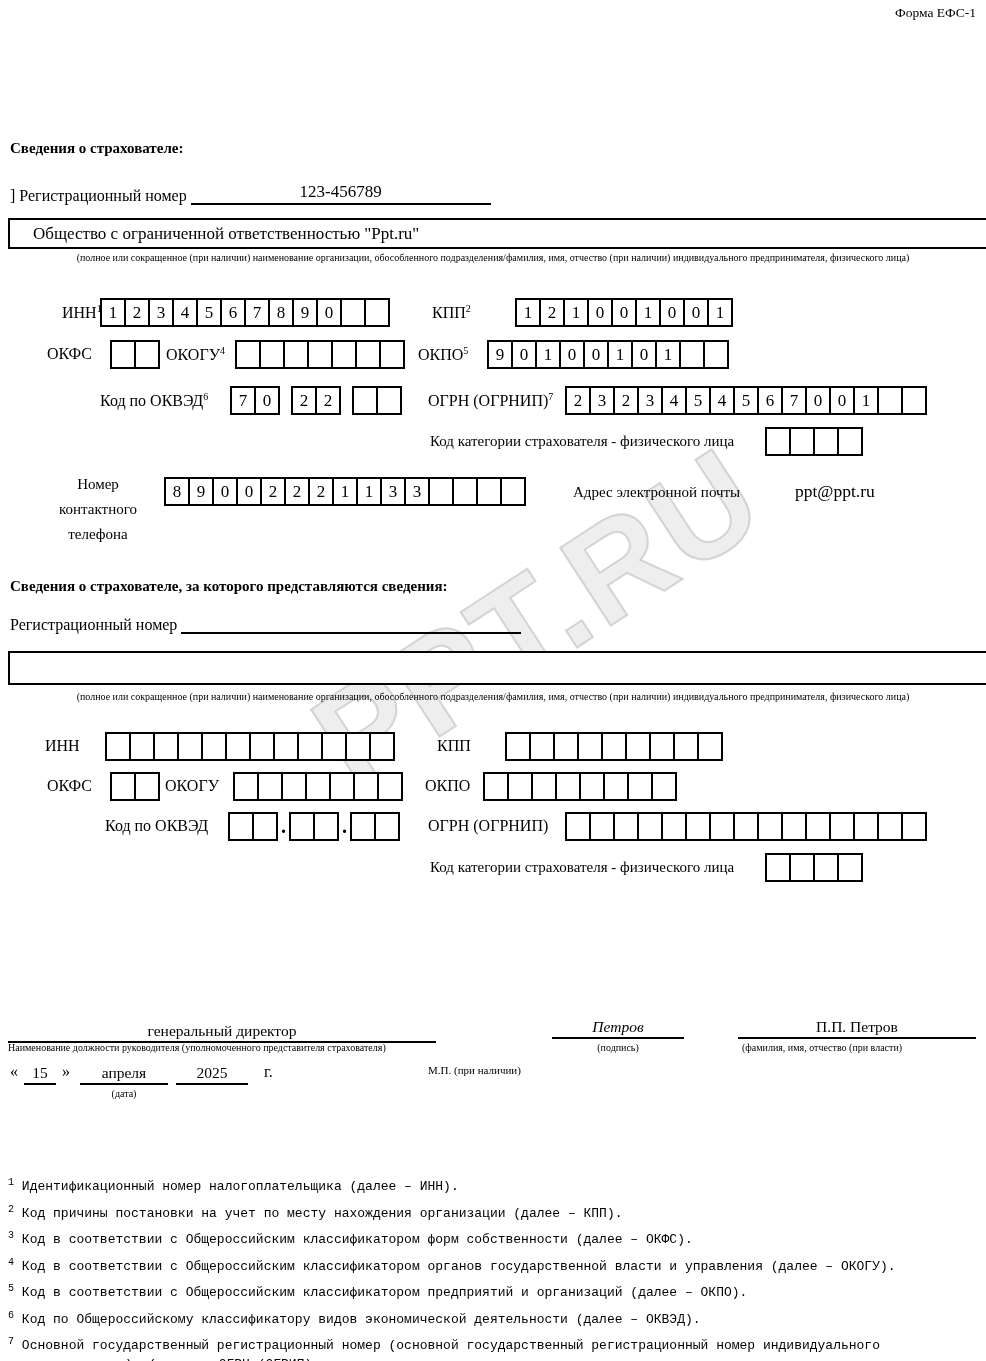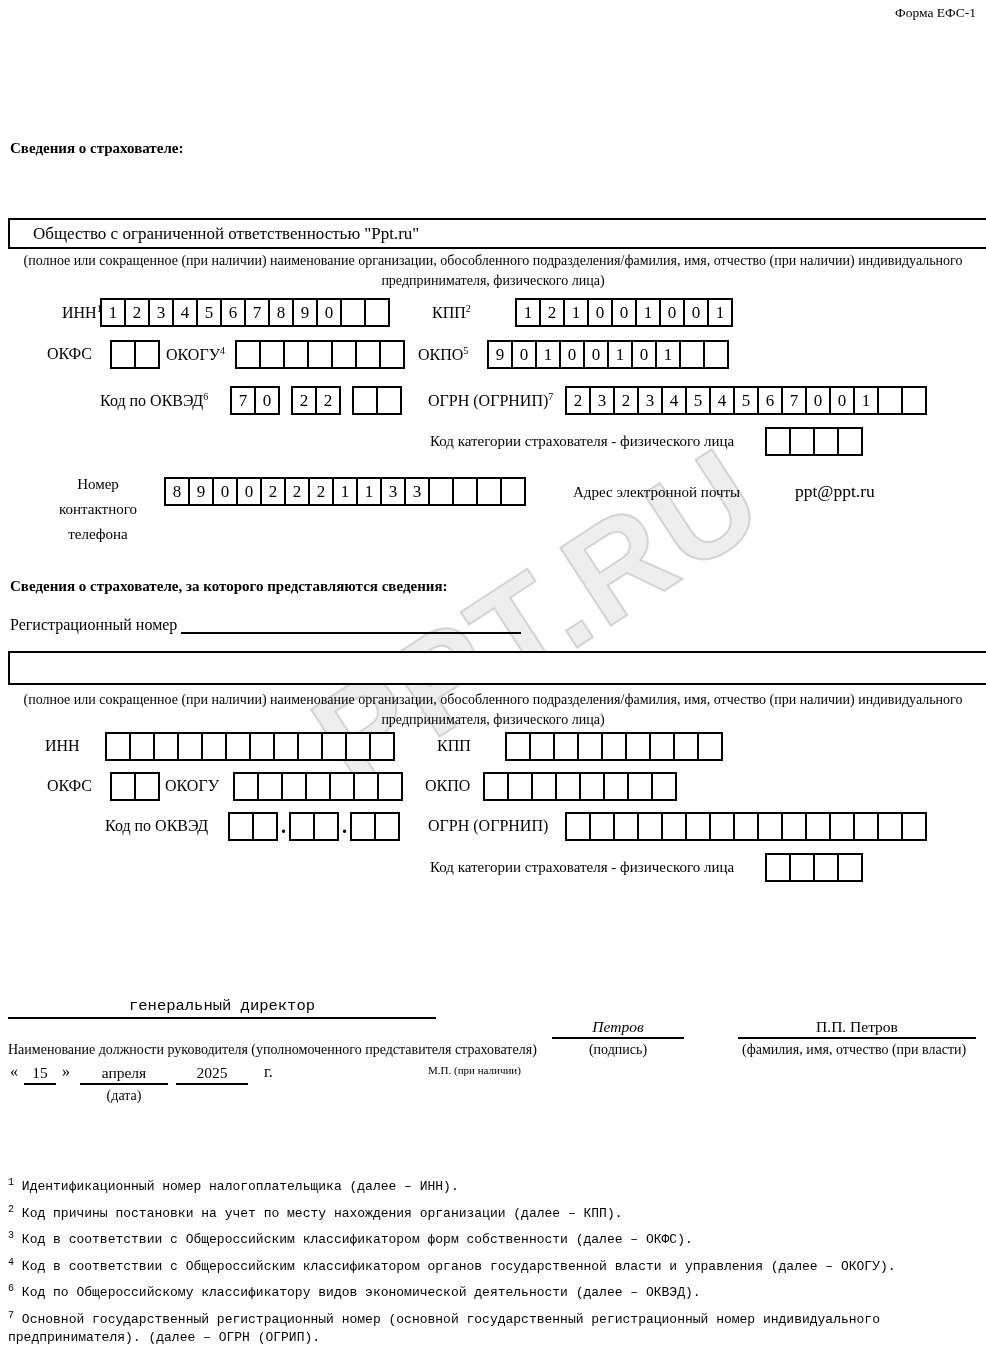--- a/index.html
+++ b/index.html
@@ -10,22 +10,22 @@
   .lbl{font-size:16px;}
   .lbl2{font-size:15px;}
   .cells{display:flex;}
   .cell{box-sizing:content-box;width:22px;height:25px;border:2px solid #000;
         text-align:center;font-size:17px;line-height:25px;background:#fff;}
   .cell+.cell{margin-left:-2px;}
   .uline{display:inline-block;border-bottom:2px solid #000;text-align:center;
          font-size:17px;line-height:22px;vertical-align:bottom;}
   .sline{border-bottom:2px solid #000;text-align:center;font-size:15.5px;line-height:21px;}
   .orgbox{border:2px solid #000;font-size:17px;line-height:25px;padding:1px 23px;background:#fff;}
-  .caption{font-size:14px;white-space:normal;text-align:center;line-height:1.45;}
-  .smallcap{font-size:14px;}
+  .caption{font-size:10px;white-space:normal;text-align:center;line-height:1.45;}
+  .smallcap{font-size:10px;}
   .fn{font-size:13px;line-height:1.4;margin-bottom:6px;white-space:normal;font-family:Liberation Mono, monospace;}
   sup{font-size:10px;}
   .okvgroup{display:flex;}
   .okvdot{font-size:20px;font-weight:bold;line-height:29px;padding:0 3px;}
   .gap{width:11px;}
   .watermark{position:absolute;left:290px;top:545px;width:480px;
              font-size:135px;font-weight:bold;letter-spacing:3px;
              transform:rotate(-33deg);transform-origin:center;
              color:rgba(190,190,190,0.26);-webkit-text-stroke:2px rgba(165,165,165,0.42);
              font-family:"Liberation Sans",sans-serif;z-index:0;}
@@ -36,20 +36,24 @@
 
 <div class="page">
 
   <div class="watermark">PPT.RU</div>
 
   <div class="abs" style="right:10px;top:5px;font-size:13.5px;">Форма ЕФС-1</div>
 
 
   <div class="abs bold lbl2" style="left:10px;top:140px;">Сведения о страхователе:</div>
 
+  <div class="abs" style="left:10px;top:181px;font-size:16px;">
+    <span>] Регистрационный номер</span>
+    <span class="uline" style="width:300px;">123-456789</span>
+  </div>
 
   <div class="abs orgbox" style="left:8px;top:218px;width:950px;">Общество с ограниченной ответственностью "Ppt.ru"</div>
   <div class="abs caption" style="left:23px;top:251px;width:940px;">(полное или сокращенное (при наличии) наименование организации, обособленного подразделения/фамилия, имя, отчество (при наличии) индивидуального предпринимателя, физического лица)</div>
 
   <div class="abs lbl" style="left:62px;top:303px;"><span>ИНН</span><sup>1</sup></div>
   <div class="abs cells" style="left:100px;top:298px;">
       <div class="cell">1</div>
       <div class="cell">2</div>
       <div class="cell">3</div>
       <div class="cell">4</div>
@@ -271,21 +275,21 @@
     </div>
 
   <div class="abs lbl2" style="left:430px;top:859px;">Код категории страхователя - физического лица</div>
   <div class="abs cells" style="left:765px;top:853px;">
       <div class="cell"></div>
       <div class="cell"></div>
       <div class="cell"></div>
       <div class="cell"></div>
     </div>
 
-  <div class="abs sline" style="left:8px;top:996px;width:428px;font-family:Liberation Mono, monospace;">генеральный директор</div>
+  <div class="abs sline" style="left:8px;top:1020px;width:428px;">генеральный директор</div>
   <div class="abs smallcap" style="left:8px;top:1042px;">Наименование должности руководителя (уполномоченного представителя страхователя)</div>
 
   <div class="abs sline" style="left:552px;top:1016px;width:132px;font-style:italic;">Петров</div>
   <div class="abs smallcap" style="left:552px;top:1042px;width:132px;text-align:center;">(подпись)</div>
 
   <div class="abs sline" style="left:738px;top:1016px;width:238px;">П.П. Петров</div>
   <div class="abs smallcap" style="left:742px;top:1042px;">(фамилия, имя, отчество (при власти)</div>
 
   <div class="abs" style="left:10px;top:1063px;font-size:16px;">«</div>
   <div class="abs sline" style="left:24px;top:1062px;width:32px;">15</div>
@@ -294,17 +298,18 @@
   <div class="abs sline" style="left:176px;top:1062px;width:72px;">2025</div>
   <div class="abs" style="left:264px;top:1063px;font-size:16px;">г.</div>
   <div class="abs smallcap" style="left:80px;top:1088px;width:88px;text-align:center;">(дата)</div>
   <div class="abs" style="left:428px;top:1064px;font-size:11px;">М.П. (при наличии)</div>
 
   <div class="abs" style="left:8px;top:1176px;width:970px;white-space:normal;">
     <div class="fn"><sup>1</sup> <span>Идентификационный номер налогоплательщика (далее – ИНН).</span></div>
     <div class="fn"><sup>2</sup> <span>Код причины постановки на учет по месту нахождения организации (далее – КПП).</span></div>
     <div class="fn"><sup>3</sup> <span>Код в соответствии с Общероссийским классификатором форм собственности (далее – ОКФС).</span></div>
     <div class="fn"><sup>4</sup> <span>Код в соответствии с Общероссийским классификатором органов государственной власти и управления (далее – ОКОГУ).</span></div>
+    <div class="fn"><sup>5</sup> <span>Код в соответствии с Общероссийским классификатором предприятий и организаций (далее – ОКПО).</span></div>
     <div class="fn"><sup>6</sup> <span>Код по Общероссийскому классификатору видов экономической деятельности (далее – ОКВЭД).</span></div>
     <div class="fn"><sup>7</sup> <span>Основной государственный регистрационный номер (основной государственный регистрационный номер индивидуального предпринимателя). (далее – ОГРН (ОГРИП).</span></div>
   </div>
 
 </div>
 
 </body></html>

